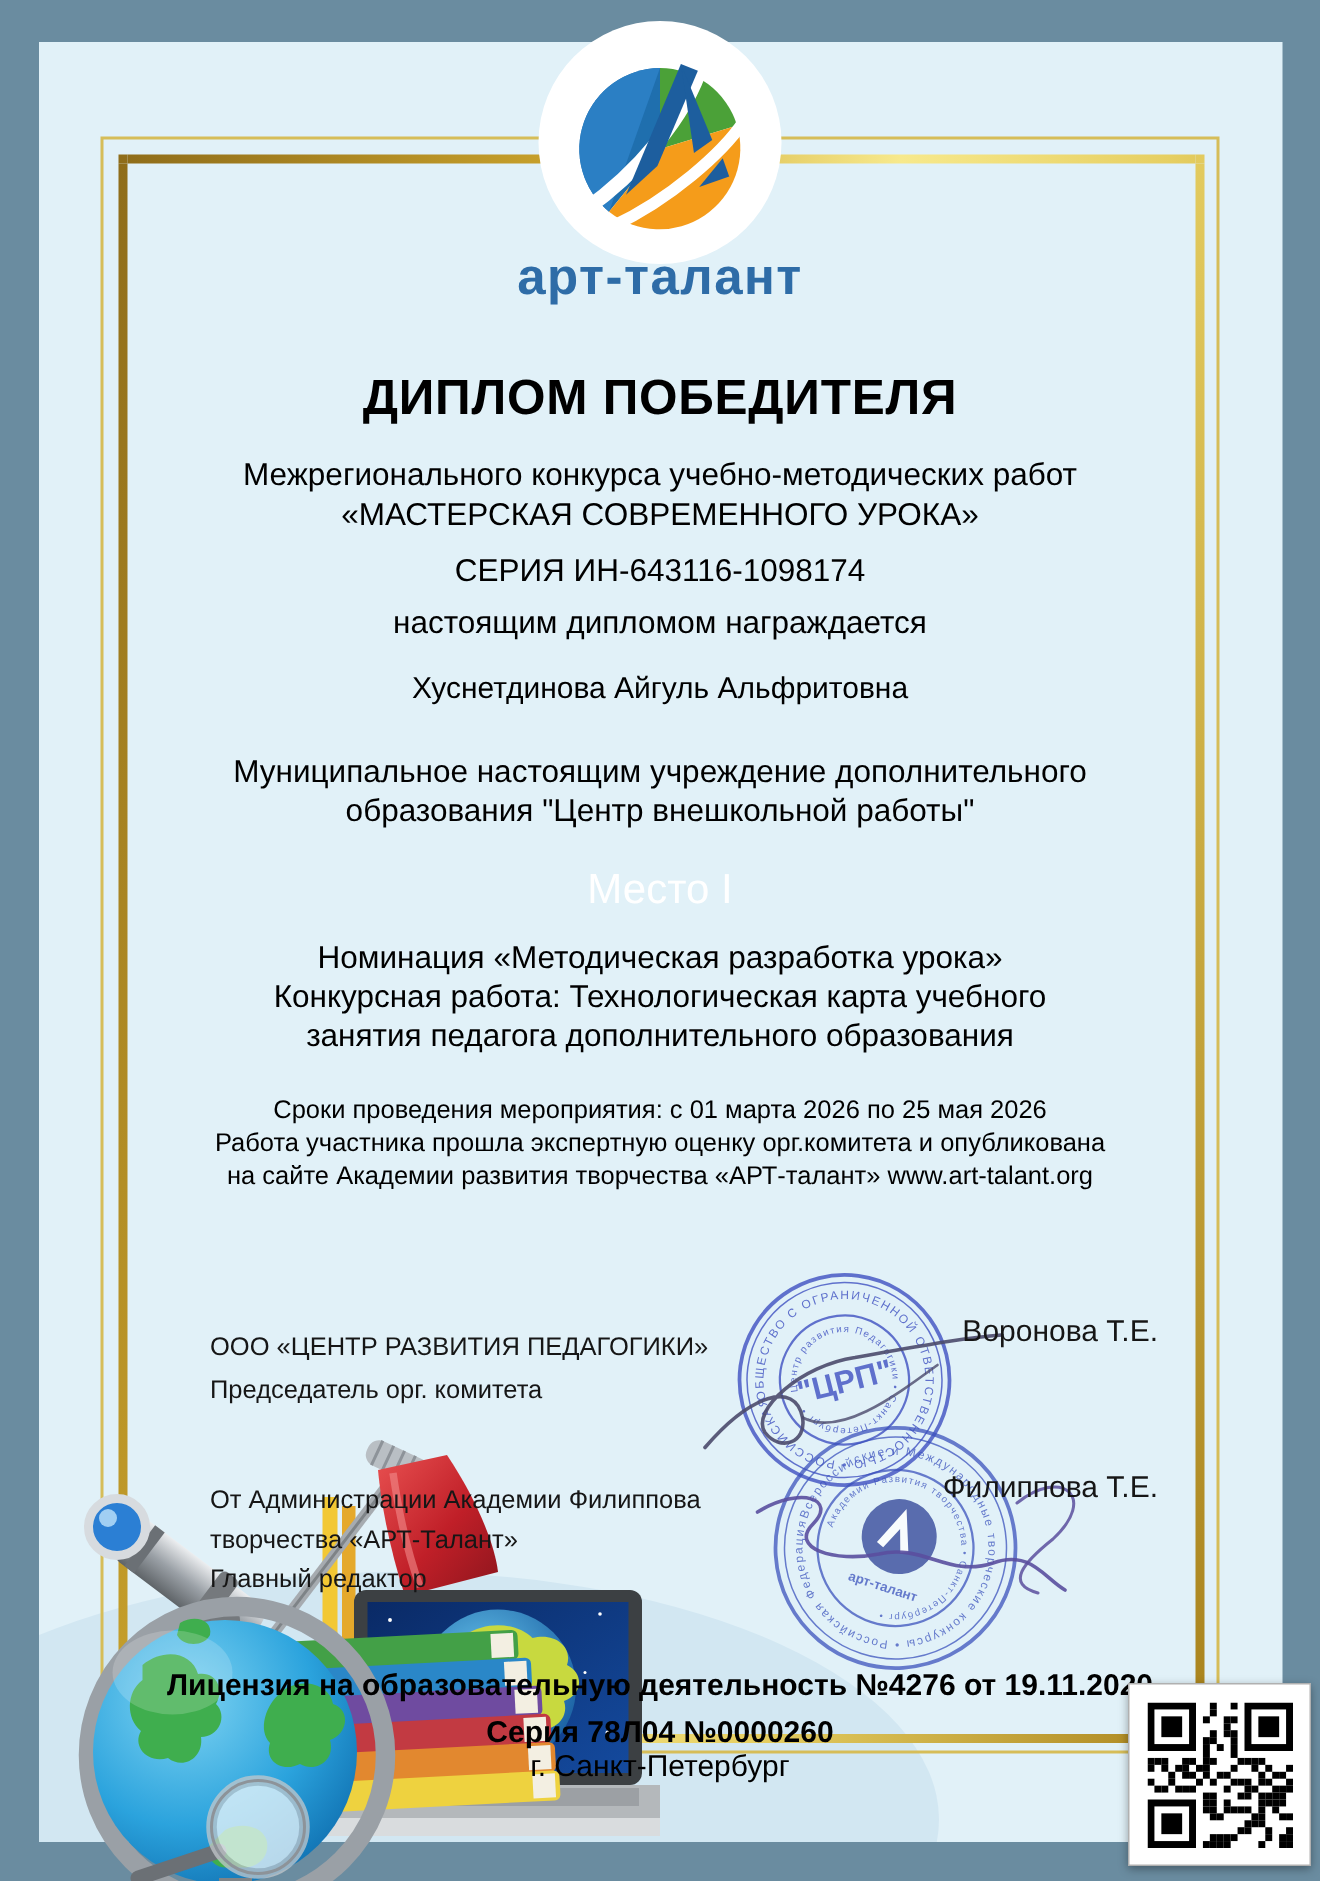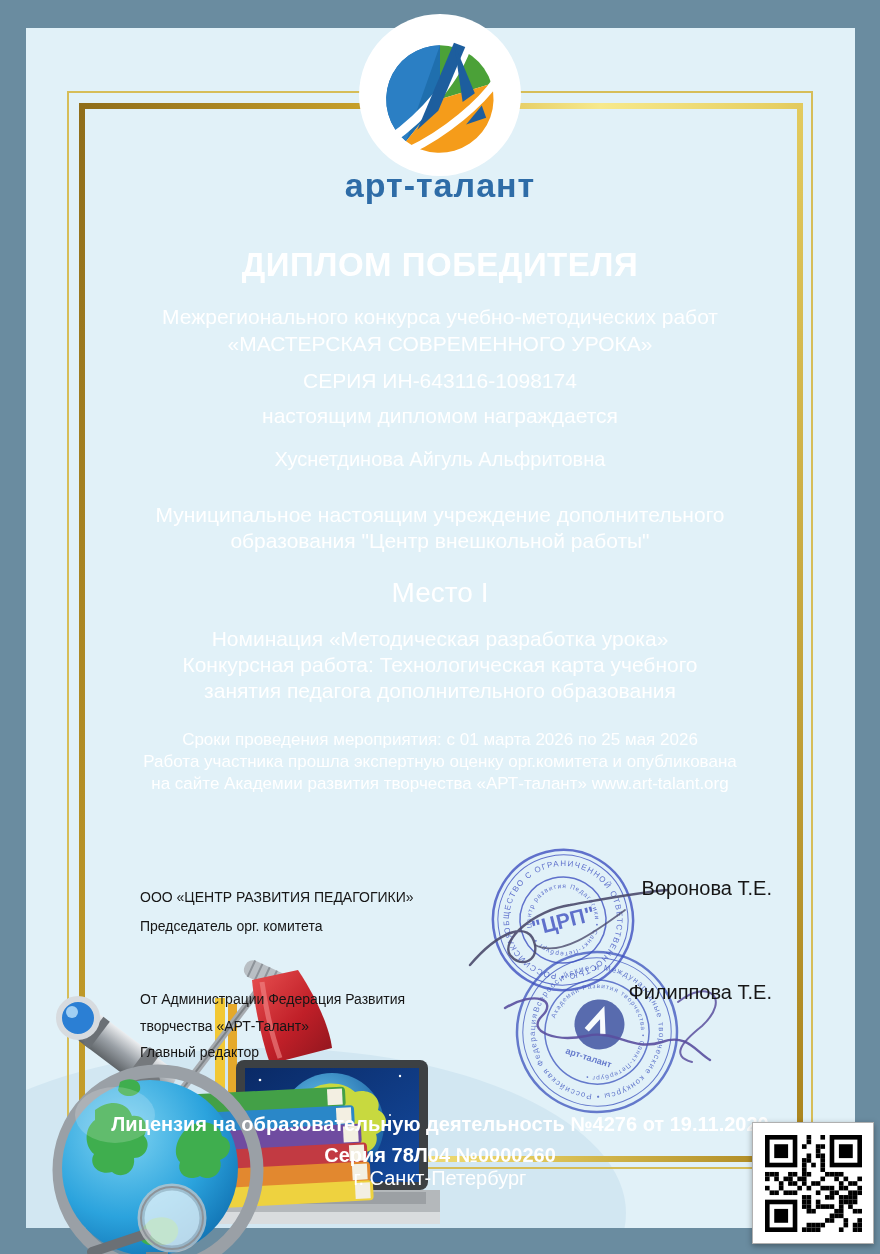--- a/index.html
+++ b/index.html
@@ -2,27 +2,27 @@
 <html><head>
 <meta charset="utf-8">
 <style>
   html,body{margin:0;padding:0}
   body{width:880px;height:1254px;position:relative;background:#6a8ca0;font-family:"Liberation Sans",sans-serif;overflow:hidden}
   .abs{position:absolute}
   .cert-bg{left:26px;top:28px;width:829px;height:1200px;background:#e1f1f8;overflow:hidden;z-index:0}
   .ellipse{position:absolute;left:-120px;top:1020px;width:720px;height:330px;background:#d2e7f2;border-radius:50%}
   .frame-thin{left:67px;top:91px;width:746px;height:1078px;border:2px solid #d6bd58;box-sizing:border-box;z-index:1}
   .frame-thick{left:79px;top:103px;width:724px;height:1059px;border:6px solid;border-image:linear-gradient(105deg,#8f6d1a,#caa32c 30%,#f7e98c 52%,#e6cf62 70%,#a9831d) 1;box-sizing:border-box;z-index:1}
-  .t{position:absolute;left:0;width:880px;text-align:center;color:#ffffff;z-index:5}
+  .t{position:absolute;left:0;width:880px;text-align:center;color:#000000;z-index:5}
   .lt{position:absolute;left:140px;text-align:left;color:#161616;z-index:5}
   .rt{position:absolute;left:540px;width:232px;text-align:right;color:#161616;z-index:5}
   .title{font-size:33px;font-weight:700;letter-spacing:.5px}
   .f21{font-size:21px;line-height:26px}
   .f17{font-size:17px;line-height:22px}
-  .f19{font-size:14px;line-height:27px}
+  .f19{font-size:17px;line-height:27px}
   .f20{font-size:20px}
   .name{font-size:20px}
   .place{font-size:28px;color:#ffffff}
   .bold{font-weight:700}
   .wordmark{top:166px;font-size:34px;font-weight:700;color:#2e6ca7;letter-spacing:1px;z-index:6}
   .logo-circle{left:359px;top:14px;width:162px;height:162px;background:#fff;border-radius:50%;z-index:6}
   .logo-mark{left:359px;top:14px;z-index:7}
   .stamps{z-index:2}
   .sigs{z-index:3}
   .illus{left:0;top:930px;z-index:4}
@@ -220,21 +220,21 @@
 <div class="t f21" style="top:652px">Конкурсная работа: Технологическая карта учебного</div>
 <div class="t f21" style="top:678px">занятия педагога дополнительного образования</div>
 <div class="t f17" style="top:729px">Сроки проведения мероприятия: с 01 марта 2026 по 25 мая 2026</div>
 <div class="t f17" style="top:751px">Работа участника прошла экспертную оценку орг.комитета и опубликована</div>
 <div class="t f17" style="top:773px">на сайте Академии развития творчества «АРТ-талант» www.art-talant.org</div>
 
 <div class="lt f19" style="top:884px">ООО «ЦЕНТР РАЗВИТИЯ ПЕДАГОГИКИ»</div>
 <div class="lt f19" style="top:913px">Председатель орг. комитета</div>
 <div class="rt f20" style="top:877px">Воронова Т.Е.</div>
 
-<div class="lt f19" style="top:986px">От Администрации Федерация Развития</div>
+<div class="lt f19" style="top:986px">От Администрации Академии Филиппова</div>
 <div class="lt f19" style="top:1013px">творчества «АРТ-Талант»</div>
 <div class="lt f19" style="top:1039px">Главный редактор</div>
 <div class="rt f20" style="top:981px">Филиппова Т.Е.</div>
 
 <div class="t f20 bold" style="top:1113px">Лицензия на образовательную деятельность №4276 от 19.11.2020</div>
 <div class="t f20 bold" style="top:1144px">Серия 78Л04 №0000260</div>
 <div class="t f20" style="top:1167px">г. Санкт-Петербург</div>
 
 <div class="abs qr">
   <svg id="qr-svg" width="97" height="97" viewBox="0 0 96.6 96.6" fill="#000">

